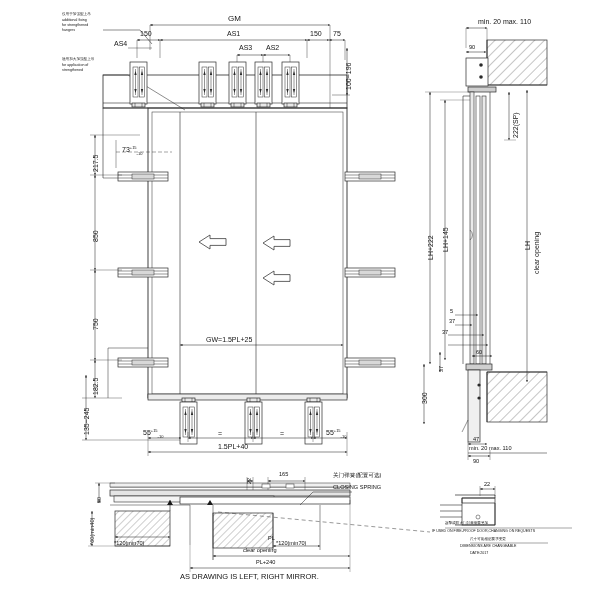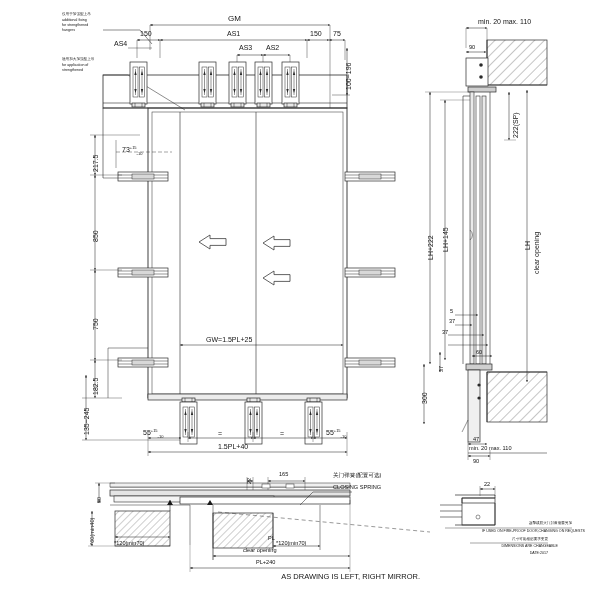--- a/index.html
+++ b/index.html
@@ -5,21 +5,21 @@
   html,body{margin:0;padding:0;background:#ffffff;}
   body{width:600px;height:600px;overflow:hidden;
        font-family:"Liberation Sans","DejaVu Sans",sans-serif;color:#1a1a1a;}
   #sheet{position:relative;width:600px;height:600px;background:#fff;}
   svg{position:absolute;left:0;top:0;width:600px;height:600px;}
   .lbl{position:absolute;font-size:7px;line-height:1.15;color:#141414;white-space:nowrap;}
   .lbl.sm{font-size:5.6px;}
   .lbl.tiny{font-size:3.6px;line-height:1.2;}
   .lbl.big{font-size:8px;}
   .vert{transform-origin:left top;transform:rotate(-90deg);}
-  .ctr{text-align:right;}
+  .ctr{text-align:left;}
   .sup{font-size:4px;vertical-align:super;}
   .sub{font-size:4px;vertical-align:sub;}
 </style>
 </head>
 <body>
 
 <div id="sheet">
 
 <svg viewBox="0 0 600 600">
   <defs>

